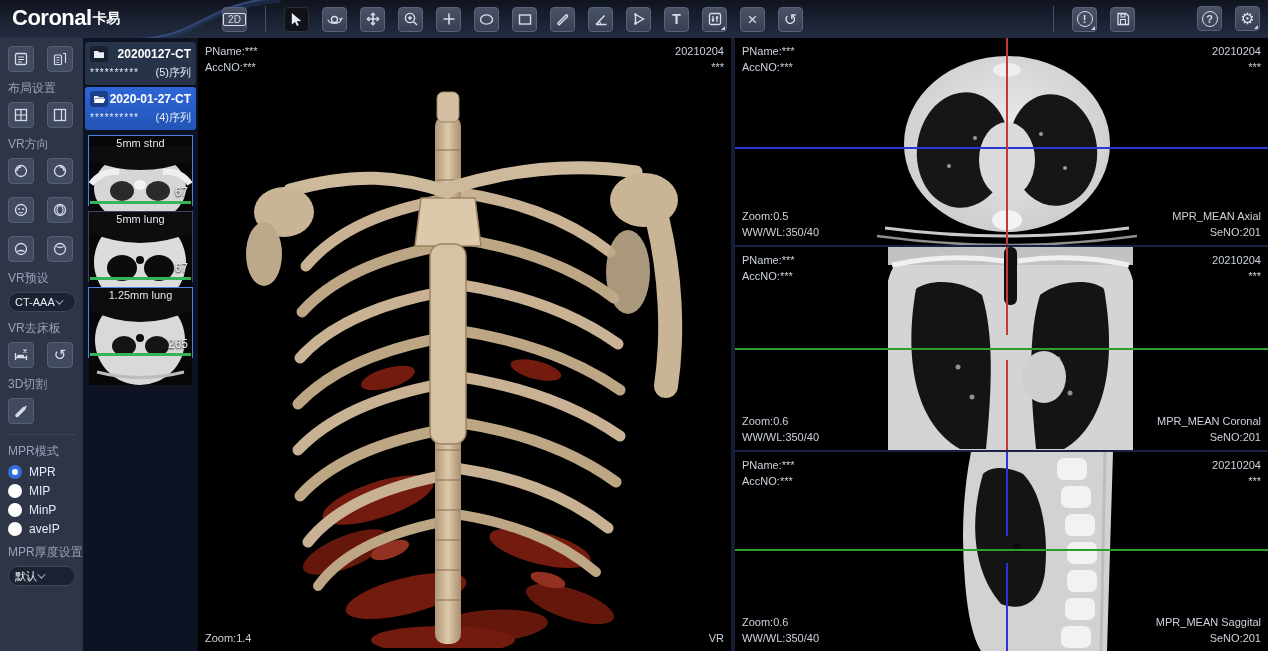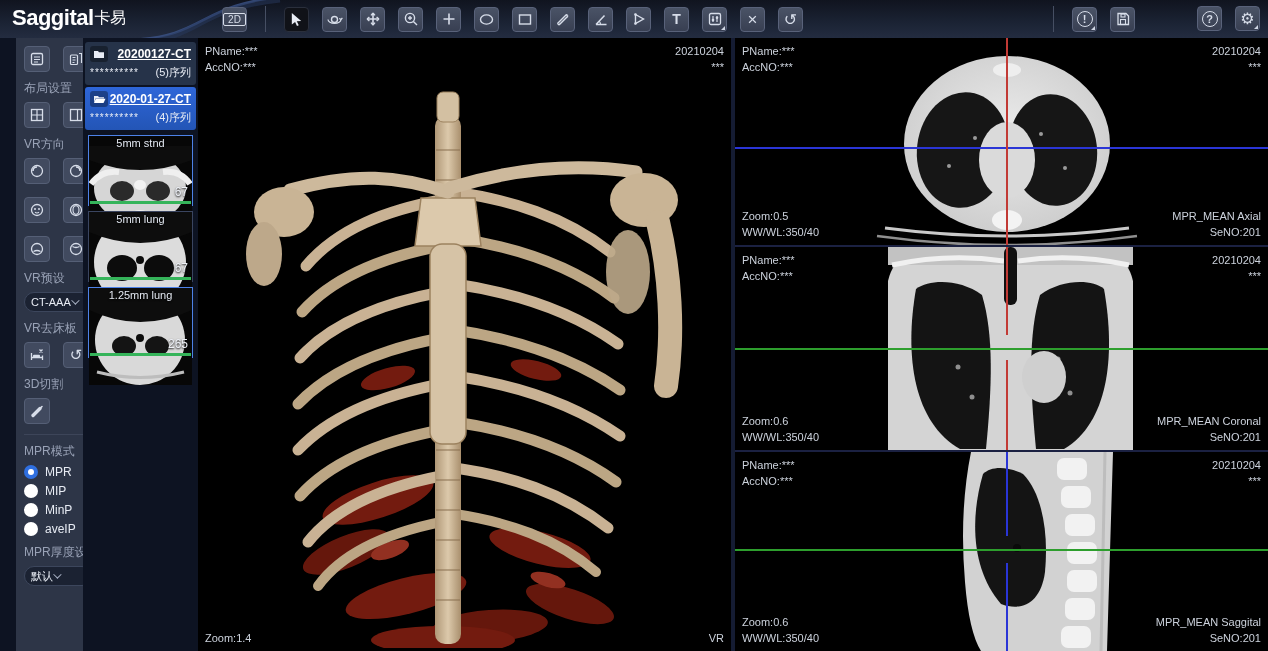--- a/index.html
+++ b/index.html
@@ -5,41 +5,41 @@
   * { margin:0; padding:0; box-sizing:border-box; }
   html,body { background:#000; }
   body { font-family:"Liberation Sans", sans-serif; }
   #root { position:relative; width:1268px; height:651px; overflow:hidden; background:#0d1322; }
 
   
   #topbar { position:absolute; left:0; top:0; width:1268px; height:38px;
             background:linear-gradient(180deg,#10141f 0%,#1b2334 60%,#232c40 100%); z-index:5; }
   #logo { position:absolute; left:12px; top:5px; color:#fff; font-weight:bold;
           font-size:22px; letter-spacing:-0.5px; }
-  #logo .cn { font-size:16px; font-weight:normal; margin-left:1px; vertical-align:2px; }
+  #logo .cn { font-size:14px; font-weight:bold; margin-left:1px; vertical-align:2px; }
   .swoosh { position:absolute; left:0; top:0; pointer-events:none; }
 
   .tbtn { width:25px; height:25px; border-radius:4px;
           background:linear-gradient(180deg,#4a5366,#383f52);
           border:1px solid #59627a; color:#d7dde9; display:flex; align-items:center;
           justify-content:center; font-size:12px; cursor:pointer; position:relative; flex:0 0 auto; }
   .tbtn.active { background:#101218; border-color:#2a2f3c; }
   .tbtn svg { display:block; }
   .tsep { width:1px; height:26px; background:#464f63; margin:0 5px; flex:0 0 auto; }
   .corner::after { content:""; position:absolute; right:1px; bottom:1px;
           border-left:4px solid transparent; border-bottom:4px solid #cfd6e4; }
   #tool-strip { position:absolute; left:222px; top:6px; display:flex; gap:13px; align-items:center; }
   #tool-strip2 { position:absolute; left:1048px; top:6px; display:flex; gap:13px; align-items:center; }
   #tool-strip3 { position:absolute; right:8px; top:6px; display:flex; gap:13px; align-items:center; }
   .circle-glyph { width:16px; height:16px; border:1.4px solid #d7dde9; border-radius:50%;
           display:flex; align-items:center; justify-content:center; font-size:11px; font-weight:bold; }
 
   
   #sidebar { position:absolute; left:0; top:38px; width:83px; bottom:0; background:#2d3547;
-             padding:8px 7px 0 8px; z-index:4;margin-left:16px; }
+             padding:8px 7px 0 8px; z-index:4; }
   .sb-label { color:#99a2b6; font-size:12px; margin:8px 0 5px 0; white-space:nowrap; }
   .sb-row { display:flex; gap:13px; }
   .sb-grid { display:grid; grid-template-columns:26px 26px; gap:13px 13px; }
   .sbtn { width:26px; height:26px; border-radius:4px; background:#414a5f; border:1px solid #555f76;
           color:#d7dde9; display:flex; align-items:center; justify-content:center; cursor:pointer; font-size:14px; }
   .sb-select { width:68px; height:20px; background:#1b2232; border:1px solid #3c465c; border-radius:10px;
           color:#e8ecf4; font-size:11px; display:flex; align-items:center; padding:0 6px; cursor:pointer;
           }
   .chev { width:6px; height:6px; border-right:1.5px solid #aab3c6; border-bottom:1.5px solid #aab3c6;
           transform:rotate(45deg) translateY(-2px); }
@@ -51,21 +51,21 @@
           border-radius:50%; background:#fff; }
   .radio-label { color:#e7ebf3; font-size:12px; }
 
   
   #series { position:absolute; left:83px; top:38px; width:115px; bottom:0; background:#0d1322; z-index:4; padding-top:2px; }
   .study { margin:2px 2px 0 2px; border-radius:3px; background:#263349; padding:4px 5px 5px 5px; cursor:pointer; }
   .study.selected { background:linear-gradient(180deg,#2e66d8,#2355b6); }
   .study-top { display:flex; align-items:center; justify-content:space-between; }
   .study-folder { width:18px; height:16px; background:rgba(0,0,0,.35); border-radius:3px;
                   display:flex; align-items:center; justify-content:center; }
-  .study-title { color:#fff; font-size:12px; font-weight:bold;text-decoration:underline; }
+  .study-title { color:#fff; font-size:12px; font-weight:bold; }
   .study-bottom { display:flex; align-items:center; justify-content:space-between; margin-top:3px; }
   .study-masked { color:#e8ecf4; font-size:10px; letter-spacing:1px; }
   .study-count { color:#e8ecf4; font-size:11px; }
   .thumb { position:relative; width:105px; height:71px; margin:5px auto 0 auto; background:#050505;
            border:1px solid #3a4560; cursor:pointer;padding-left:32px; }
   .thumb.selected { border-color:#4d82e8; }
   .thumb-label { position:absolute; top:1px; left:0; right:0; text-align:center; color:#e3e8f1;
            font-size:11px; z-index:2; text-shadow:0 1px 2px #000; }
   .thumb-count { position:absolute; right:4px; bottom:6px; color:#eef1f7; font-size:12px; z-index:2;
            text-shadow:0 1px 2px #000; }
@@ -92,21 +92,21 @@
 <body>
 
 <div id="root">
 
   <div id="topbar">
     <svg class="swoosh" width="400" height="38" viewBox="0 0 400 38">
       <path d="M130,40 C 210,36 195,4 290,-4" stroke="#3c5488" stroke-width="2.5" fill="none" opacity="0.8"></path>
       <path d="M120,44 C 205,42 188,10 280,0" stroke="#28395f" stroke-width="5" fill="none" opacity="0.5"></path>
     </svg>
     <div id="logo">
-      <span>Saggital</span><span class="cn">卡易</span>
+      <span>Coronal</span><span class="cn">卡易</span>
     </div>
 
     <div id="tool-strip">
       <div class="tbtn">
         <span style="font-size:10px;border:1px solid #d7dde9;border-radius:2px;padding:0 4px;text-align:right;">2D</span>
       </div>
       <div class="tsep"></div>
       <div class="tbtn active">
         <svg width="15" height="15" viewBox="0 0 16 16">
             <path d="M3,1 L13,9.5 L8.3,9.8 L10.4,14.2 L8.5,15 L6.5,10.6 L3,13.4 Z" fill="#e8ecf4"></path>

